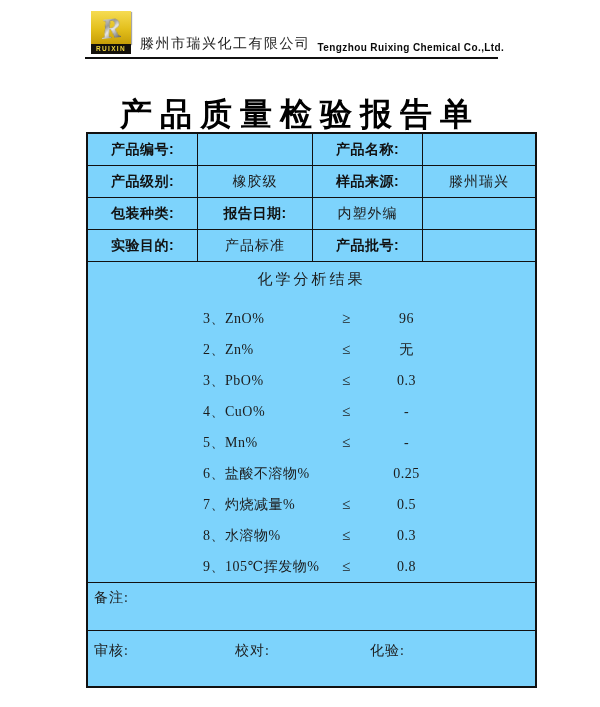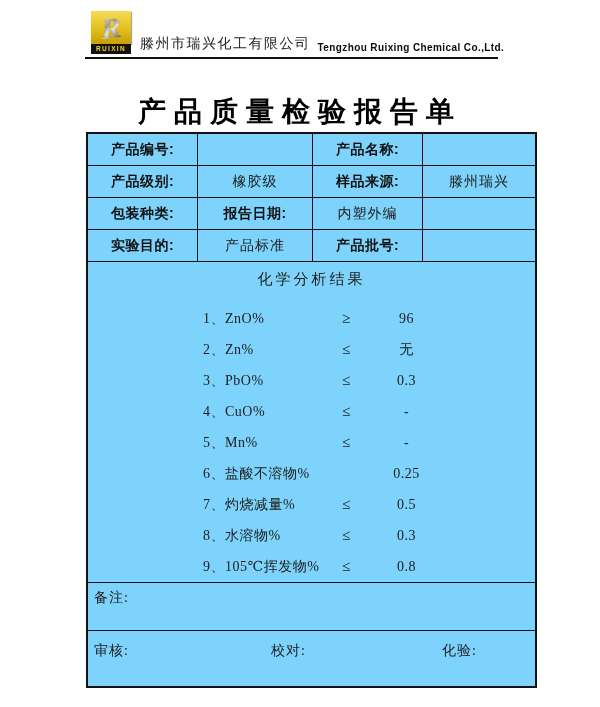--- a/index.html
+++ b/index.html
@@ -38,21 +38,21 @@
     font-family:"Liberation Serif","DejaVu Serif",serif;
     font-size:14px;letter-spacing:1.5px;white-space:nowrap;color:#1c1c1c;
   }
   .company-en{
     margin-left:7px;margin-bottom:1px;
     font-size:10px;font-weight:bold;letter-spacing:0.4px;white-space:nowrap;color:#0a0a0a;
   }
   
   .report-title{
     position:absolute;left:0;top:93px;width:600px;
-    text-align:center;font-size:28px;font-weight:bold;letter-spacing:8px;color:#000;
+    text-align:center;font-size:32px;font-weight:bold;letter-spacing:8px;color:#000;
   }
   
   .report-table{
     position:absolute;left:86px;top:132px;width:451px;
     border:2px solid #111;box-sizing:border-box;background:#7dd3fc;
   }
   .info-row{
     display:grid;grid-template-columns:110px 115px 110px 1fr;
     height:31px;border-bottom:1.5px solid #111;
   }
@@ -91,21 +91,21 @@
     height:48.5px;border-bottom:1.5px solid #111;box-sizing:border-box;
     padding:6px 0 0 6px;
     font-family:"Liberation Serif","DejaVu Serif",serif;
     font-size:14px;letter-spacing:1px;color:#1c1c1c;
   }
   .signatures{
     height:55px;box-sizing:border-box;
     padding:11px 0 0 6px;
     display:grid;grid-template-columns:141px 135px 1fr;
     font-family:"Liberation Serif","DejaVu Serif",serif;
-    font-size:14px;letter-spacing:1px;color:#1c1c1c;gap:36px;
+    font-size:14px;letter-spacing:1px;color:#1c1c1c;
   }
 </style>
 </head>
 <body>
 
 <div class="header">
   <div class="logo">
     <div class="logo-square">
       <span class="logo-r">R</span>
     </div>
@@ -140,21 +140,21 @@
     <div class="cell label bordered">实验目的:</div>
     <div class="cell value bordered">产品标准</div>
     <div class="cell label bordered">产品批号:</div>
     <div class="cell value"></div>
   </div>
 
   <div class="analysis">
     <div class="analysis-title">化学分析结果</div>
 
     <div class="a-row">
-      <span class="a-name">1、ZnO%</span>
+      <span class="a-name">3、ZnO%</span>
       <span class="a-op">≥</span>
       <span class="a-val">96</span>
     </div>
     <div class="a-row">
       <span class="a-name">2、Zn%</span>
       <span class="a-op">≤</span>
       <span class="a-val">无</span>
     </div>
     <div class="a-row">
       <span class="a-name">3、PbO%</span>

